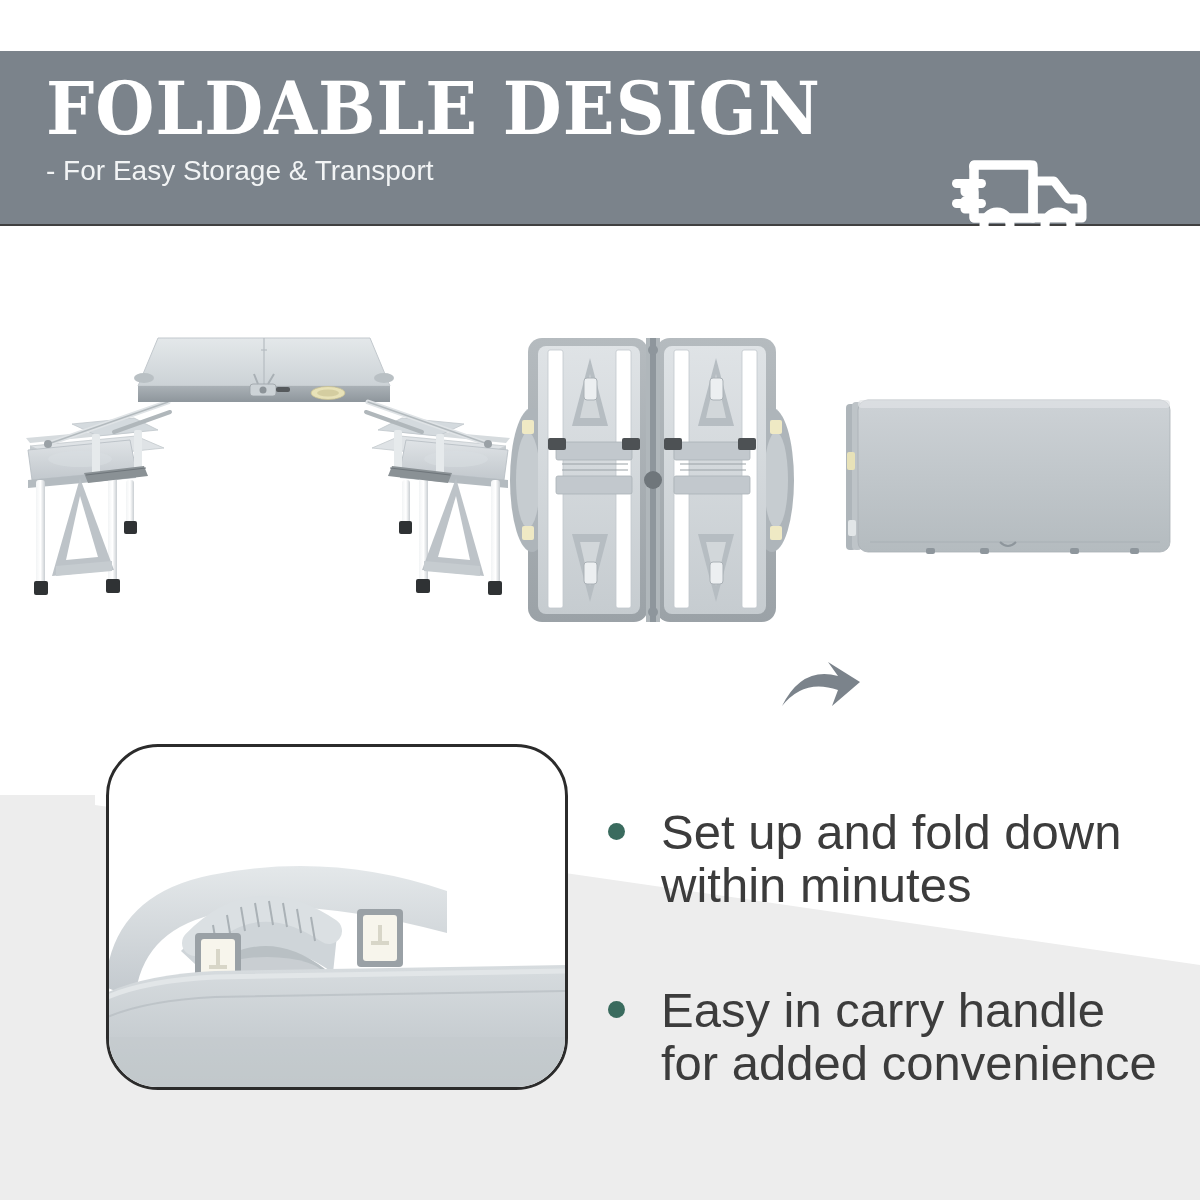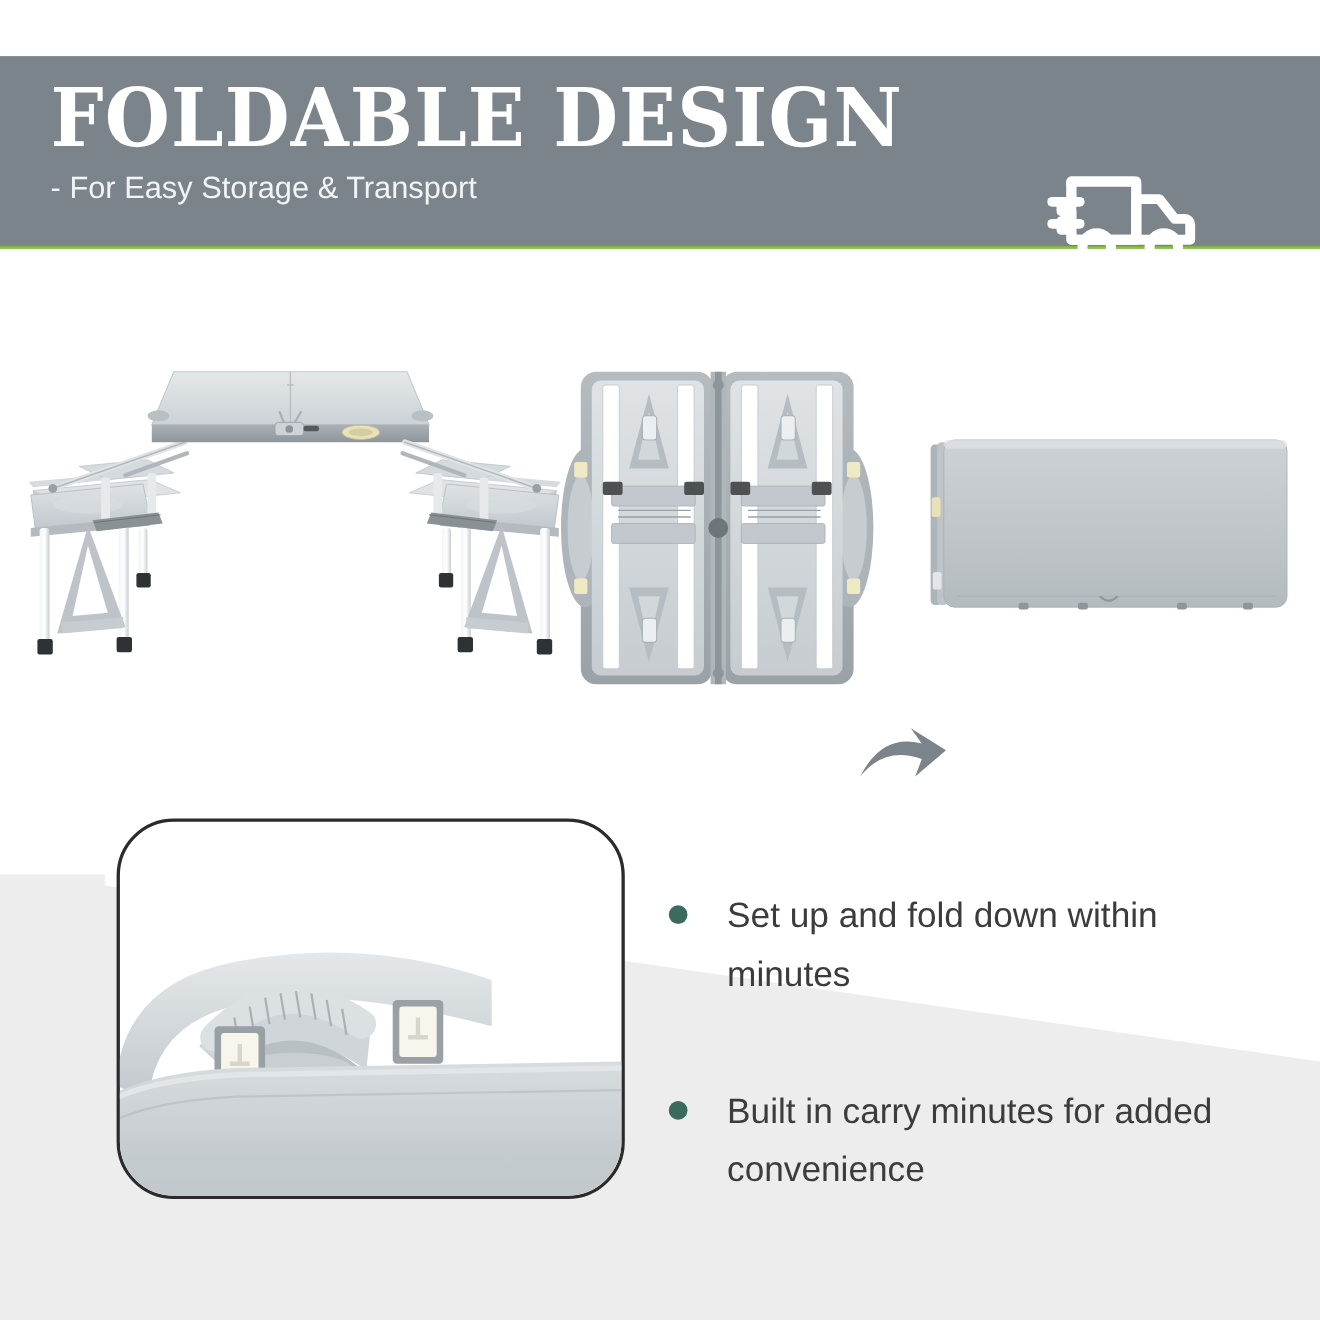--- a/index.html
+++ b/index.html
@@ -18,21 +18,21 @@
   #bg-wedge {
     position:absolute; left:0; top:760px; width:1200px; height:440px;
     background:#ffffff;
     clip-path:polygon(95px 0px, 1200px 0px, 1200px 205px, 95px 45px);
   }
 
   
   #header {
     position:absolute; left:0; top:51px; width:1200px; height:175px;
     background:#7b838b;
-    border-bottom:2px solid #84cc16;
+    border-bottom:2px solid #404040;
   }
   #header-text { position:absolute; left:46px; top:16px; }
   #title {
     font-family:"DejaVu Serif", serif;
     font-weight:700;
     font-size:68px;
     line-height:76px;
     letter-spacing:1px;
     color:#ffffff;
     white-space:nowrap;
@@ -77,21 +77,21 @@
   .feature-bullet {
     width:17px; height:17px; border-radius:50%;
     background:#3a6b5e;
     flex:0 0 auto;
     margin-top:17px;
   }
   .feature-text {
     margin-left:36px;
     font-family:"Liberation Sans", sans-serif;
     font-weight:300;
-    font-size:32px;
+    font-size:49px;
     line-height:53px;
     color:#3c3c3c;
   }
 </style>
 </head>
 <body>
 
 <div id="bg-white-top"></div>
 <div id="bg-gray-bottom"></div>
 <div id="bg-wedge"></div>
@@ -393,15 +393,15 @@
   </svg>
 </div>
 
 <div id="features">
   <div class="feature-item">
     <span class="feature-bullet"></span>
     <span class="feature-text">Set up and fold down within minutes</span>
   </div>
   <div class="feature-item">
     <span class="feature-bullet"></span>
-    <span class="feature-text">Built in carry minutes for added convenience</span>
+    <span class="feature-text">Easy in carry handle for added convenience</span>
   </div>
 </div>
 
 </body></html>

